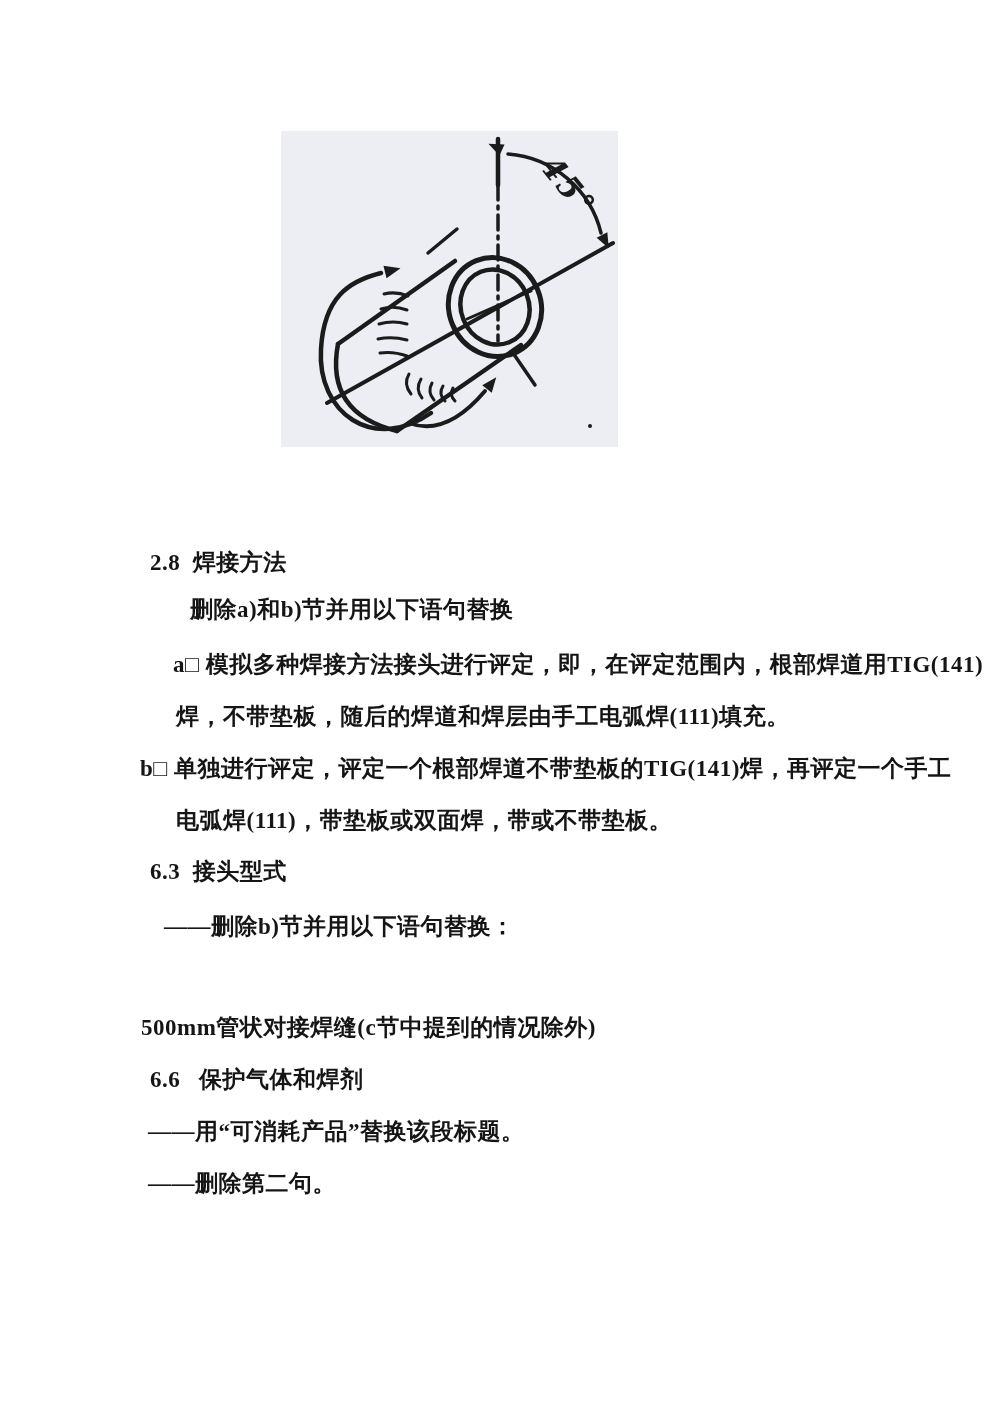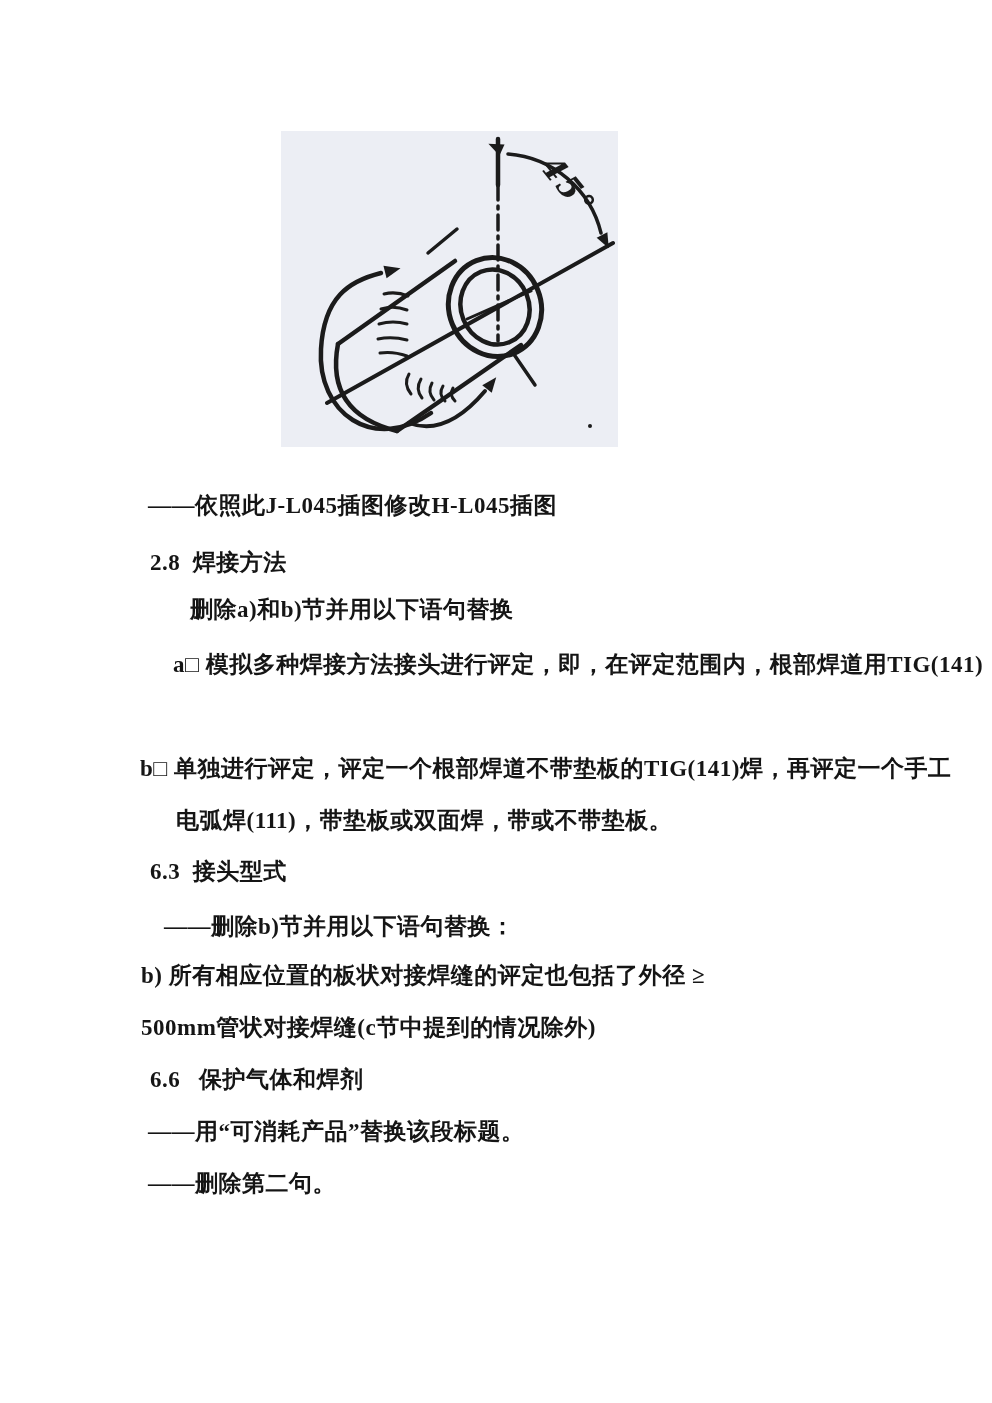--- a/index.html
+++ b/index.html
@@ -98,27 +98,26 @@
       <path d="M150 282 C 92 322 36 282 40 218 C 43 166 68 150 100 142" stroke-width="4.5"></path>
       <path d="M0 -6.5 L16 0 L0 6.5 Z" fill="#1b1b1b" stroke="none" transform="translate(104 141) rotate(-14)"></path>
 
       <path d="M128 292 Q 165 306 204 260" stroke-width="4"></path>
       <path d="M0 -6 L15 0 L0 6 Z" fill="#1b1b1b" stroke="none" transform="translate(206 258) rotate(-52)"></path>
 
       <circle cx="309" cy="295" r="2" fill="#1b1b1b" stroke="none"></circle>
     </svg>
   </figure>
 
-  <p class="line l1">——依照此J-L045插图修改H-L045插图</p>
   <p class="line l2">2.8  焊接方法</p>
   <p class="line l3">删除a)和b)节并用以下语句替换</p>
   <p class="line l4">a□ 模拟多种焊接方法接头进行评定，即，在评定范围内，根部焊道用TIG(141)</p>
+  <p class="line l5">焊，不带垫板，随后的焊道和焊层由手工电弧焊(111)填充。</p>
   <p class="line l6">b□ 单独进行评定，评定一个根部焊道不带垫板的TIG(141)焊，再评定一个手工</p>
   <p class="line l7">电弧焊(111)，带垫板或双面焊，带或不带垫板。</p>
   <p class="line l8">6.3  接头型式</p>
   <p class="line l9">——删除b)节并用以下语句替换：</p>
-  <p class="line l10">b) 所有相应位置的板状对接焊缝的评定也包括了外径 ≥</p>
   <p class="line l11">500mm管状对接焊缝(c节中提到的情况除外)</p>
   <p class="line l12">6.6   保护气体和焊剂</p>
   <p class="line l13">——用“可消耗产品”替换该段标题。</p>
   <p class="line l14">——删除第二句。</p>
 
 </div>
 
 </body></html>

